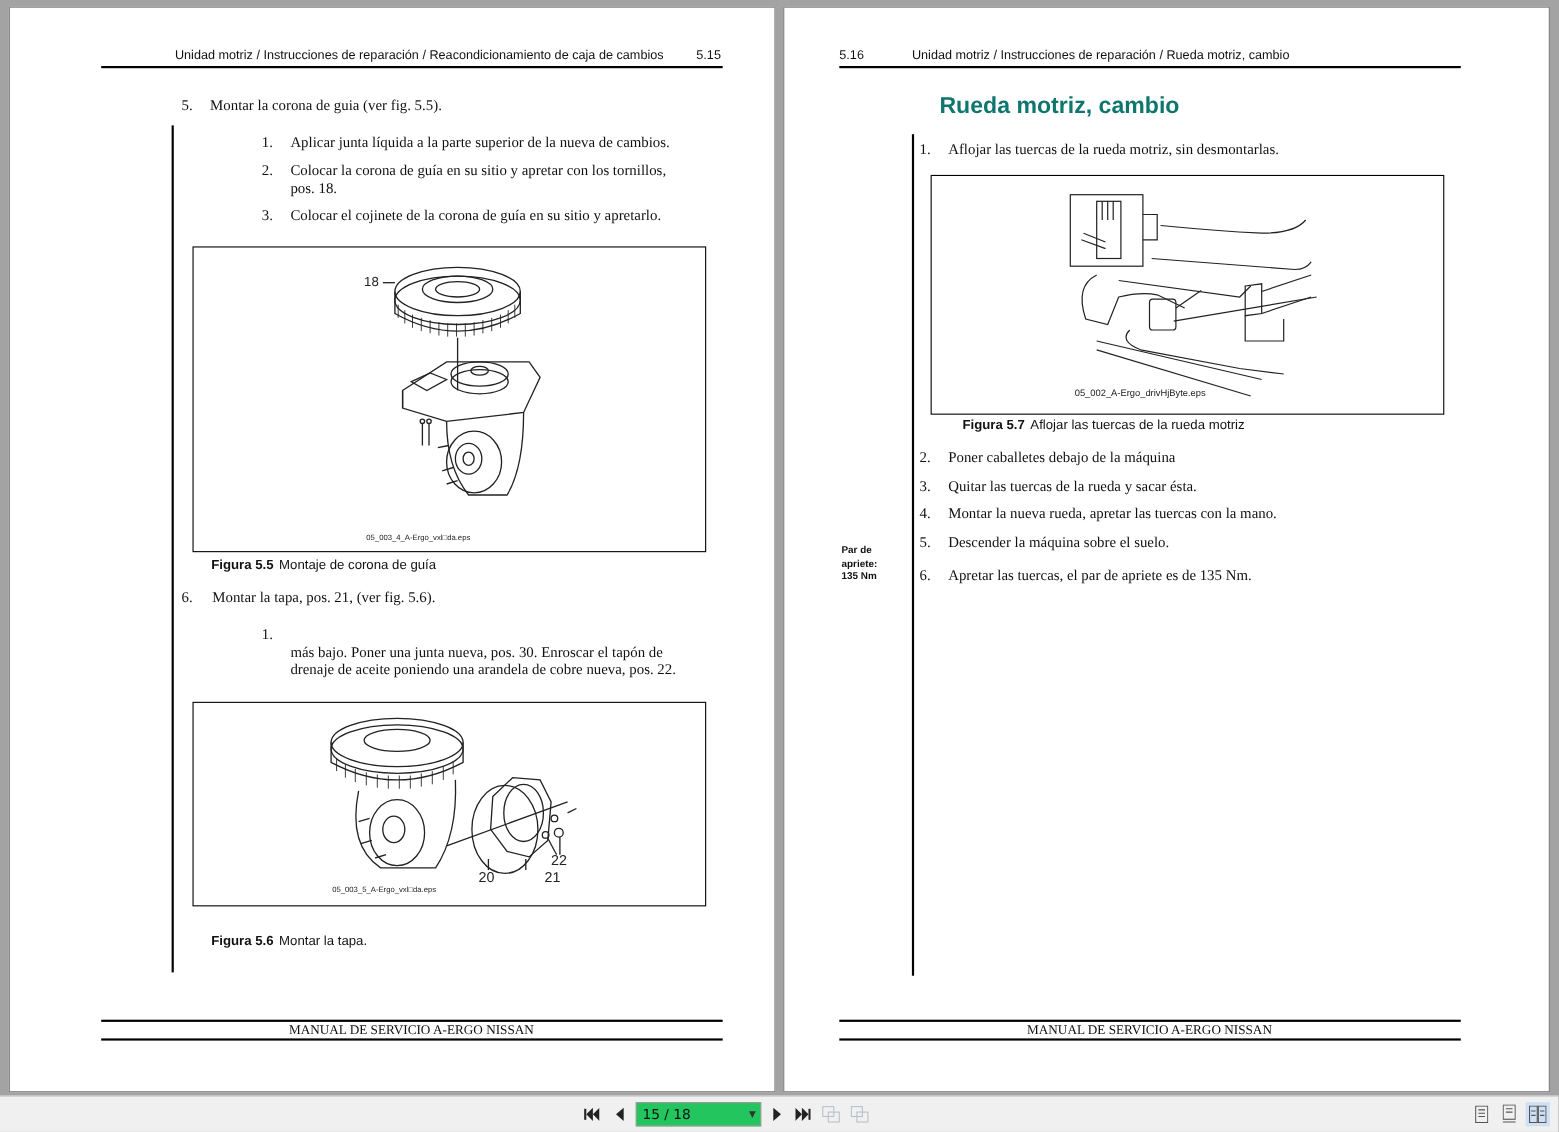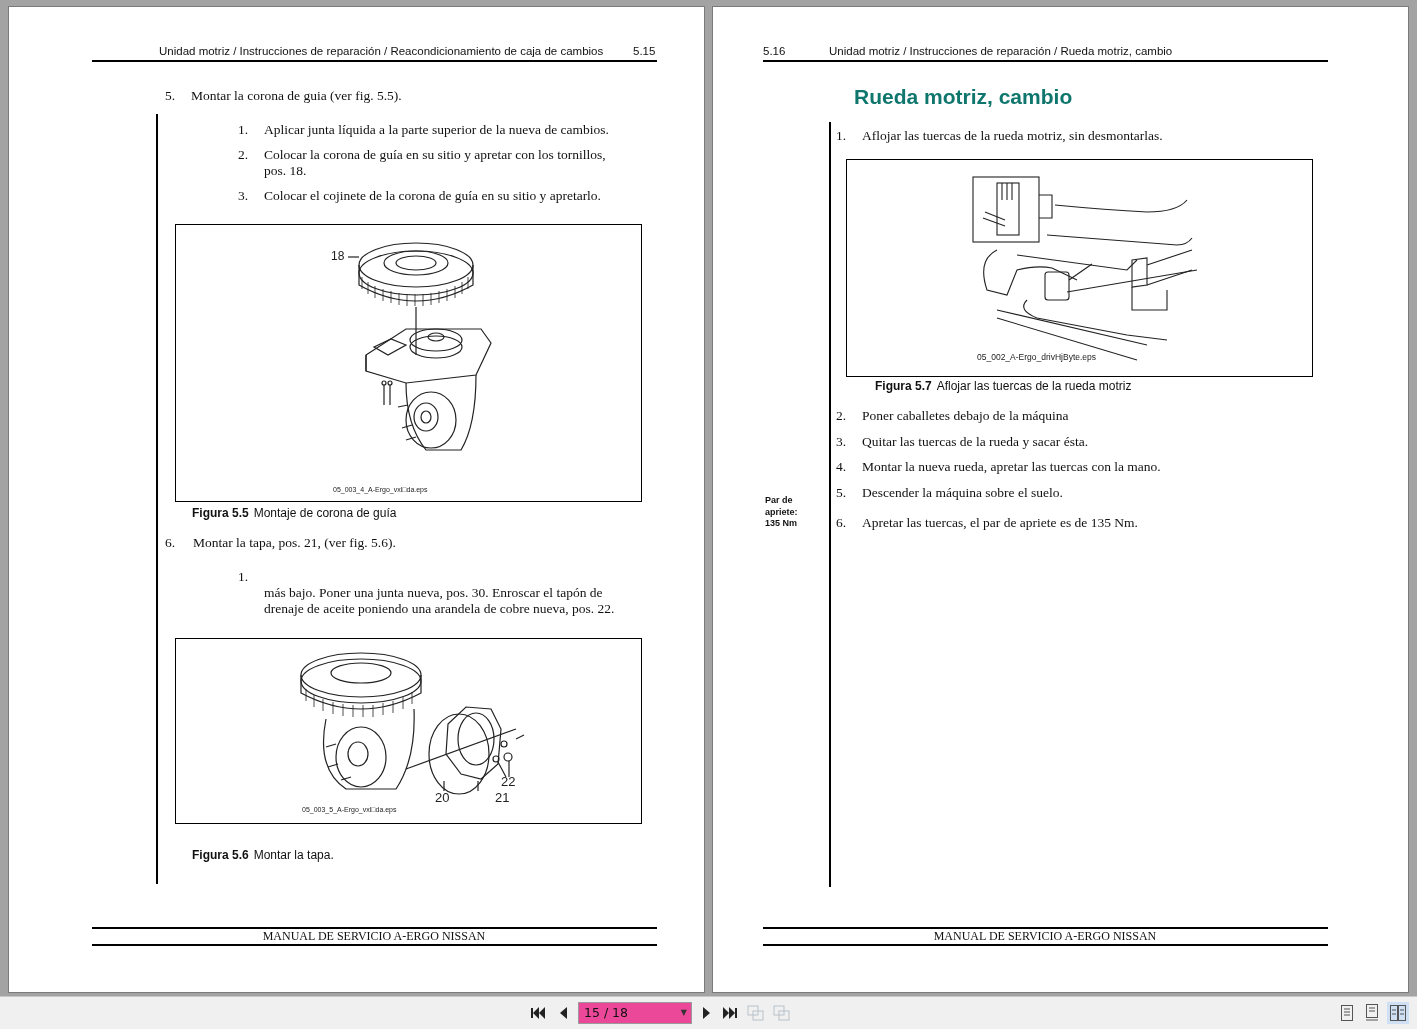--- a/index.html
+++ b/index.html
@@ -25,21 +25,21 @@
   .caption b { font-weight: bold; margin-right: 5px; }
 
   .title { position: absolute; font-size: 21px; font-weight: bold; color: #0f766e; margin-left: 22px; }
   .side-note { position: absolute; font-size: 9px; font-weight: bold; color: #111; line-height: 11.5px; }
 
   .footer-text { position: absolute; font-family: "Liberation Serif", serif; font-size: 12px; color: #111; text-align: center; width: 564px; }
 
   
   #toolbar { position: absolute; left: 0; top: 996px; width: 1417px; height: 33px; background: #f0f0f0; border-top: 1px solid #c8c8c8; }
   .tb-btn { position: absolute; top: 7px; width: 18px; height: 18px; display: flex; align-items: center; justify-content: center; cursor: pointer; }
-  .page-select { position: absolute; left: 578px; top: 5px; width: 114px; height: 22px; background: #ec4899; border: 1px solid #9a9a9a; font-family: "DejaVu Sans", sans-serif; font-size: 12.5px; line-height: 20px; padding-left: 5px; color: #111; }
+  .page-select { position: absolute; left: 578px; top: 5px; width: 114px; height: 22px; background: #22c55e; border: 1px solid #9a9a9a; font-family: "DejaVu Sans", sans-serif; font-size: 12.5px; line-height: 20px; padding-left: 5px; color: #111; }
   .page-select .caret { position: absolute; right: 4px; top: 0; font-size: 8px; color: #333; }
   .view-btn { position: absolute; top: 5px; width: 22px; height: 22px; display: flex; align-items: center; justify-content: center; }
   .view-btn.active { background: #cfe0f5; }
 </style>
 </head>
 <body>
 
 <div id="page-left" class="page">
   <div class="hdr" style="left:150px;">Unidad motriz / Instrucciones de reparación / Reacondicionamiento de caja de cambios</div>
   <div class="hdr" style="left:624px;">5.15</div>

